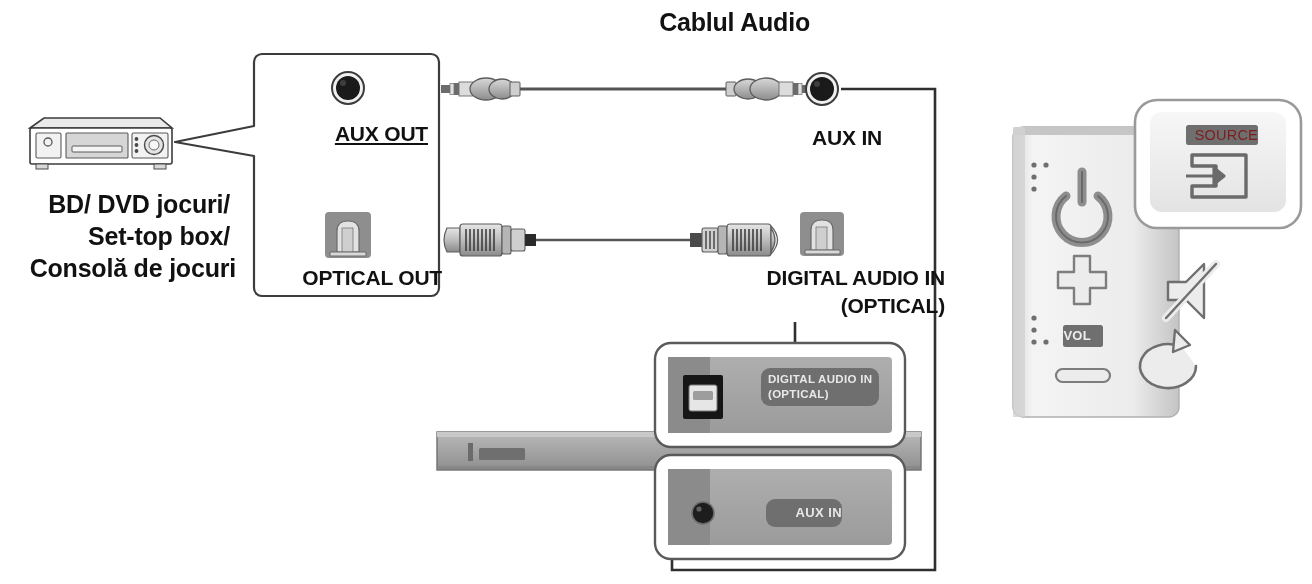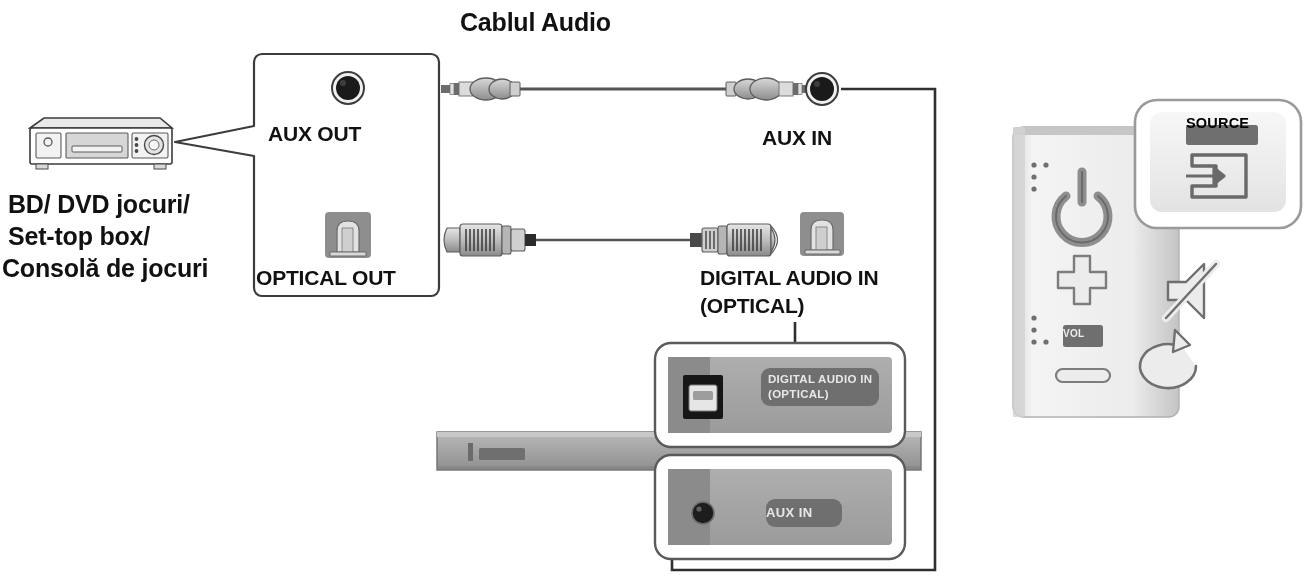--- a/index.html
+++ b/index.html
@@ -7,21 +7,21 @@
     width:1312px;height:584px;position:relative;overflow:hidden;
     font-family:"Liberation Sans",sans-serif;
     color:#1a1a1a;
   }
   .stage{position:absolute;left:0;top:0;width:1312px;height:584px;}
   .abs{position:absolute;}
   svg{display:block;}
   .lbl{position:absolute;font-weight:bold;color:#111;letter-spacing:-0.2px;white-space:nowrap;}
   .lbl-lg{font-size:25px;}
   .lbl-md{font-size:21px;}
-  .ctr{text-align:left;}
+  .ctr{text-align:right;}
 </style>
 </head>
 <body>
 
 <div class="stage">
 
   <svg class="abs" width="1312" height="584" viewBox="0 0 1312 584">
     <defs>
       <linearGradient id="barGrad" x1="0" y1="0" x2="0" y2="1">
         <stop offset="0" stop-color="#b9b9b9"></stop>
@@ -283,32 +283,32 @@
         <path d="M1192 155 L1246 155 L1246 197 L1192 197 L1192 186 L1216 186 L1216 166 L1192 166 Z" fill="none" stroke="#6a6a6a" stroke-width="3.4" stroke-linejoin="round"></path>
         <path d="M1186 176 L1222 176 M1214 168 L1224 176 L1214 184 Z" fill="#6a6a6a" stroke="#6a6a6a" stroke-width="3.2" stroke-linejoin="round"></path>
       </g>
     </g>
   </svg>
 
   <div class="lbl lbl-lg ctr" style="left:8px;top:190px;width:222px;">BD/ DVD jocuri/</div>
   <div class="lbl lbl-lg ctr" style="left:8px;top:222px;width:222px;">Set-top box/</div>
   <div class="lbl lbl-lg ctr" style="left:2px;top:254px;width:234px;">Consolă de jocuri</div>
 
-  <div class="lbl lbl-md ctr" style="left:268px;top:122px;width:160px;">AUX OUT</div>
-  <div class="lbl lbl-md ctr" style="left:256px;top:266px;width:180px;">OPTICAL OUT</div>
+  <div class="lbl lbl-md ctr" style="left:268px;top:122px;width:160px;text-decoration:underline;">AUX OUT</div>
+  <div class="lbl lbl-md ctr" style="left:262px;top:266px;width:180px;">OPTICAL OUT</div>
 
   <div class="lbl lbl-lg ctr" style="left:460px;top:8px;width:350px;">Cablul Audio</div>
 
 
   <div class="lbl lbl-md ctr" style="left:762px;top:126px;width:120px;">AUX IN</div>
   <div class="lbl lbl-md ctr" style="left:700px;top:266px;width:245px;">DIGITAL AUDIO IN</div>
   <div class="lbl lbl-md ctr" style="left:700px;top:294px;width:245px;">(OPTICAL)</div>
 
   <div style="position:absolute;left:768px;top:372px;width:112px;font-size:11.5px;font-weight:bold;color:#e8e8e8;letter-spacing:0.3px;line-height:14px;">DIGITAL AUDIO IN</div>
   <div style="position:absolute;left:768px;top:387px;width:112px;font-size:11.5px;font-weight:bold;color:#e8e8e8;letter-spacing:0.3px;line-height:14px;">(OPTICAL)</div>
 
   <div class="ctr" style="position:absolute;left:766px;top:505px;width:76px;font-size:13px;font-weight:bold;color:#e8e8e8;letter-spacing:0.4px;">AUX IN</div>
 
-  <div class="ctr" style="position:absolute;left:1186px;top:115px;width:72px;font-size:14.5px;font-weight:bold;color:#000000;letter-spacing:0.2px;">SOURCE</div>
-
-  <div class="ctr" style="position:absolute;left:1063px;top:328px;width:28px;font-size:10px;font-weight:bold;color:#ededed;letter-spacing:0.3px;">VOL</div>
+  <div class="ctr" style="position:absolute;left:1186px;top:127px;width:72px;font-size:14.5px;font-weight:normal;color:#7f1d1d;letter-spacing:0.2px;">SOURCE</div>
+
+  <div class="ctr" style="position:absolute;left:1063px;top:328px;width:28px;font-size:13px;font-weight:bold;color:#ededed;letter-spacing:0.3px;">VOL</div>
 
 </div>
 
 </body></html>

